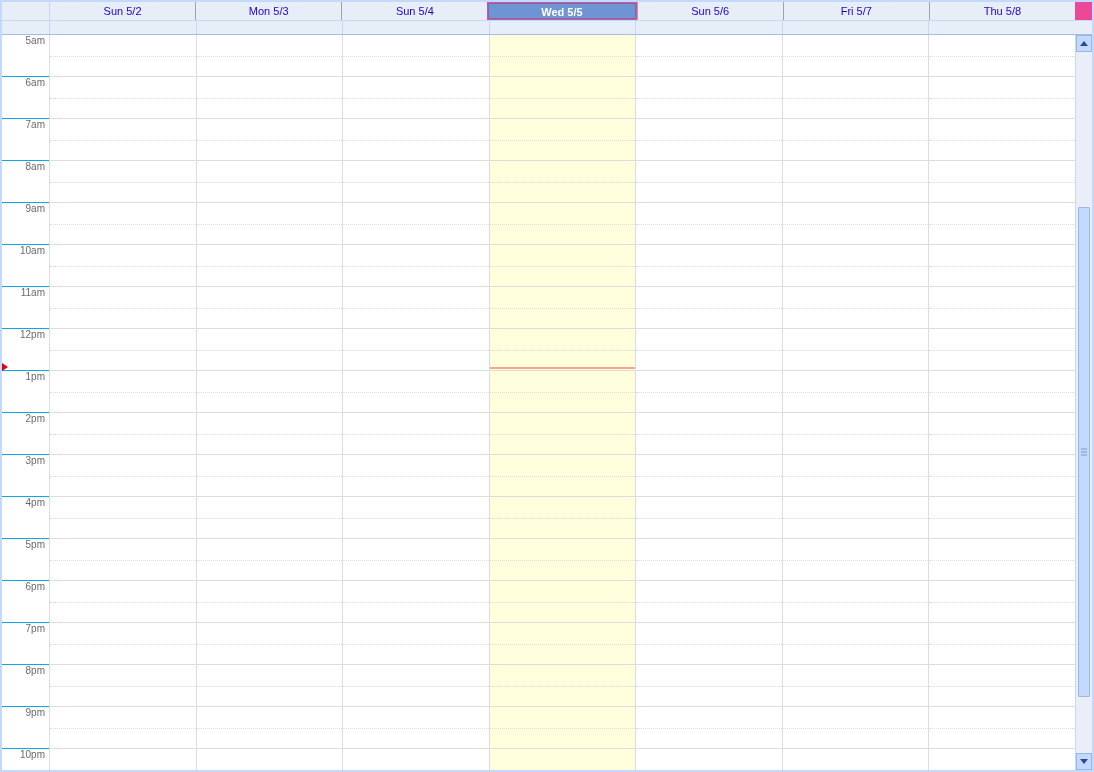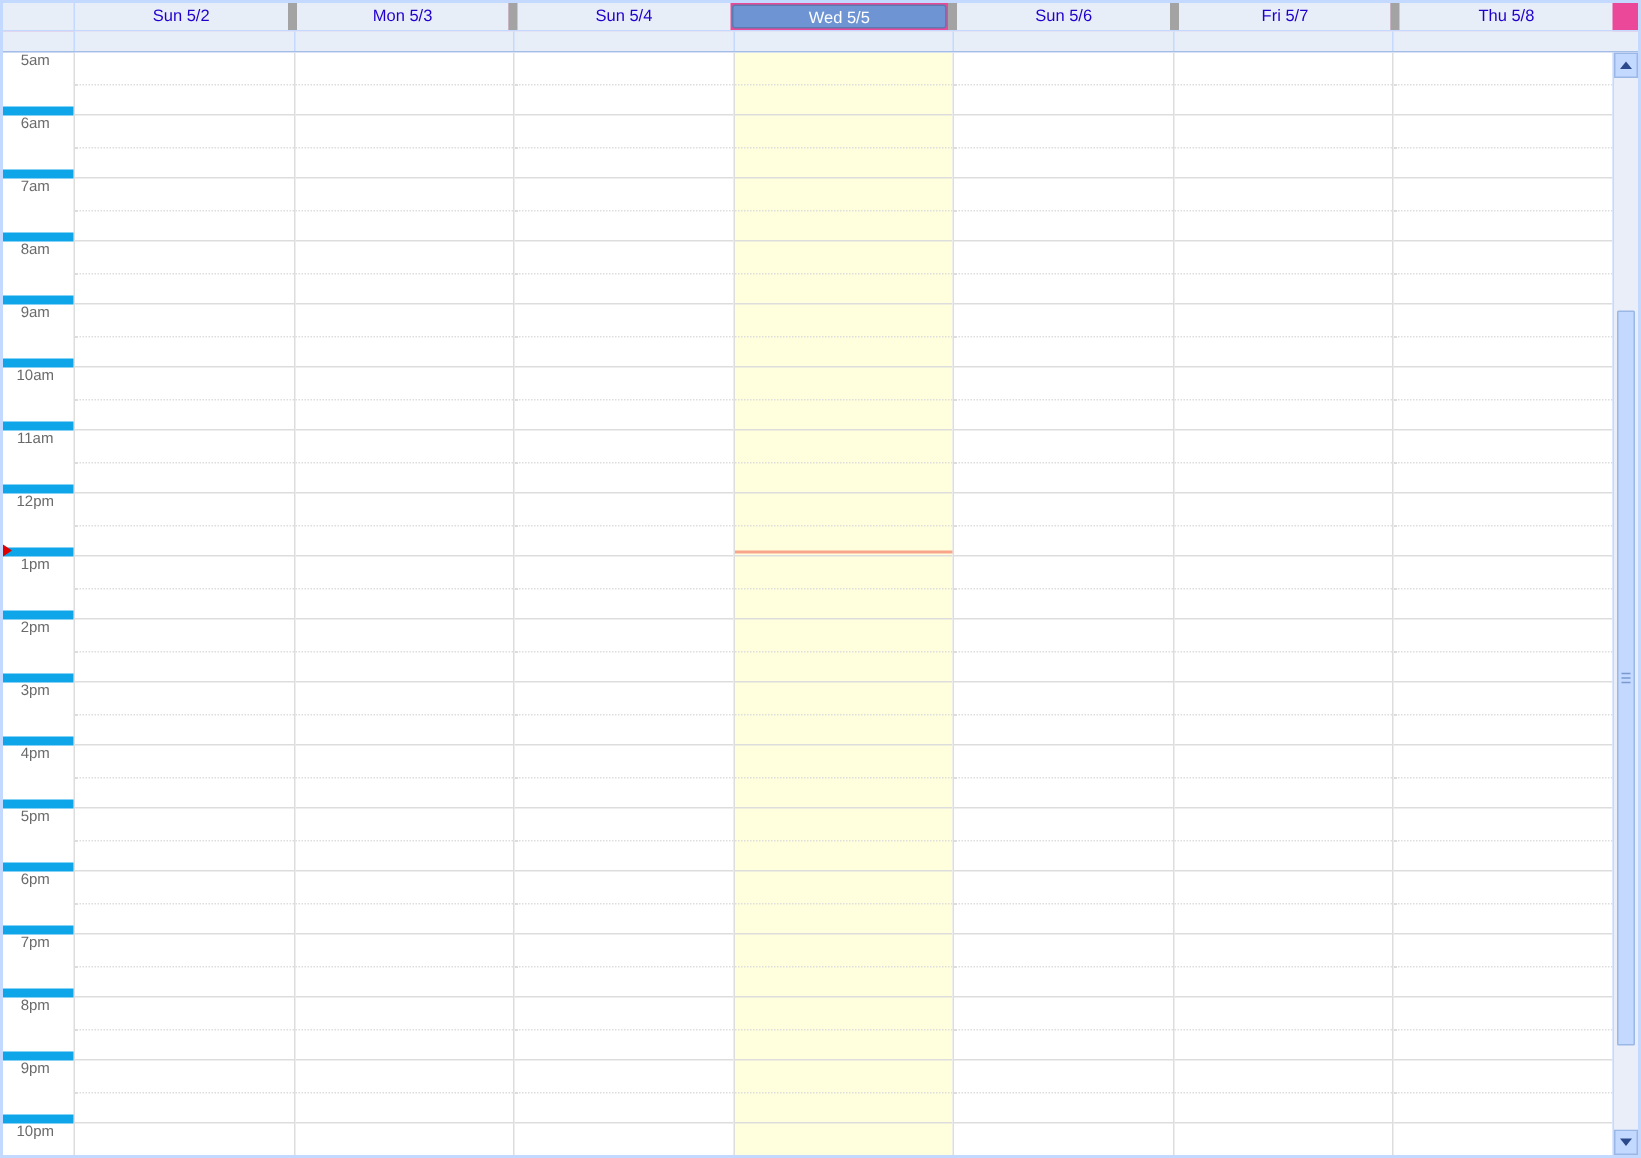--- a/index.html
+++ b/index.html
@@ -36,29 +36,29 @@
     display: flex;
     flex: 1;
     padding-right: 17px; 
   }
   .day-header {
     flex: 1;
     text-align: center;
     color: #2200cc;
     font-size: 11px;
     line-height: 19px;
-    border-left: 6px solid #a3a3a3;
+    border-left: 1px solid #a3a3a3;
     cursor: pointer;
     background: #e8eef7;
   }
   .day-header:first-child { border-left: none; }
   .day-header.today {
     background: #6e94d4;
     color: #ffffff;
-    font-weight: normal;
+    font-weight: bold;
     border: 1px solid #5a7bb0;
     border-radius: 2px;
     margin: 1px;
     line-height: 16px;
   }
 
   
   .allday-row {
     display: flex;
     height: 14px;
@@ -95,26 +95,26 @@
     position: relative;
   }
   .time-gutter {
     width: 48px;
     flex-shrink: 0;
     border-right: 1px solid #ddd;
     position: relative;
   }
   .hour-label {
     height: 42px;
-    text-align: center;
+    text-align: right;
     padding-right: 4px;
     color: #6a6a6a;
     font-size: 10px;
     line-height: 12px;
-    border-bottom: 6px solid #0ea5e9;
+    border-bottom: 1px solid #0ea5e9;
     position: relative;
   }
 
   .now-arrow {
     position: absolute;
     left: 0;
     width: 0; height: 0;
     border-top: 4px solid transparent;
     border-bottom: 4px solid transparent;
     border-left: 6px solid #e00000;

